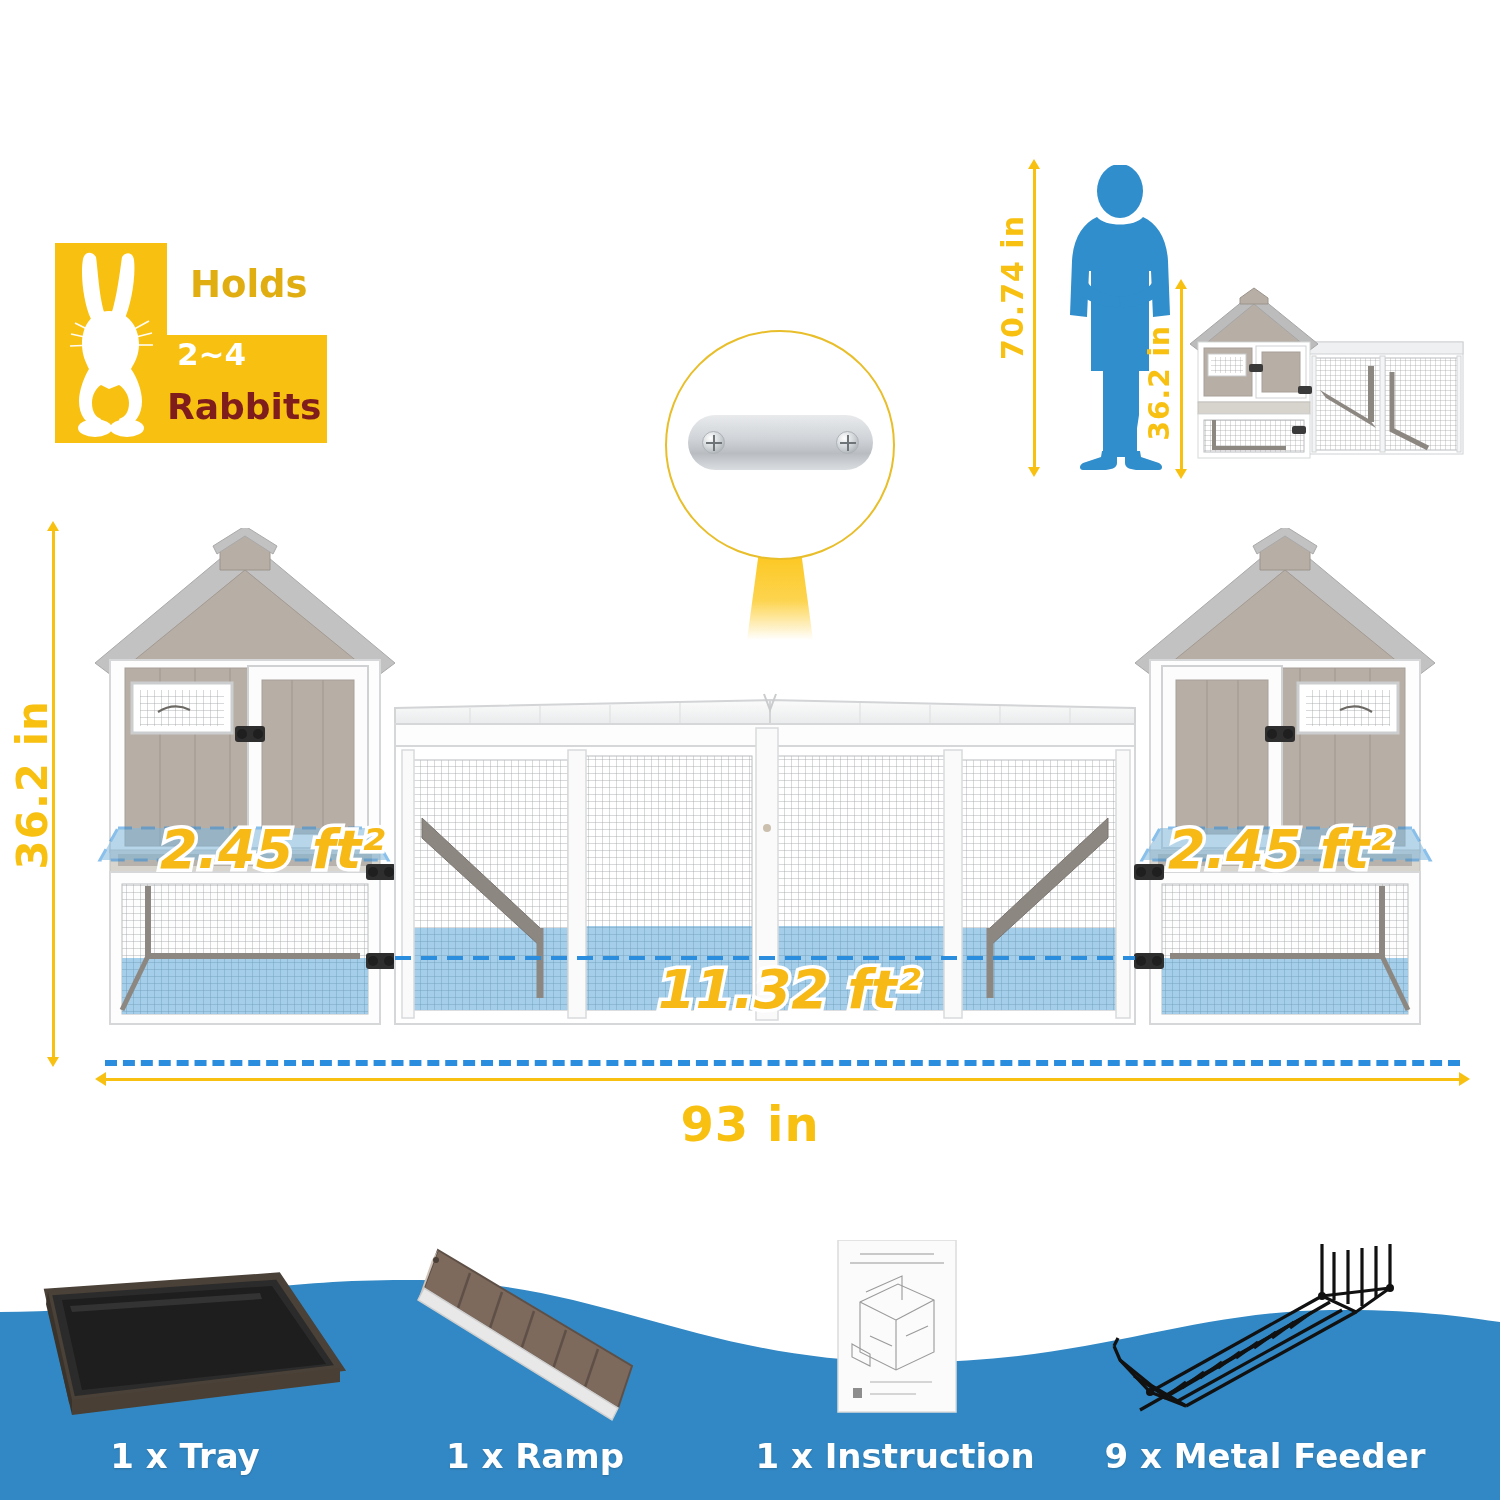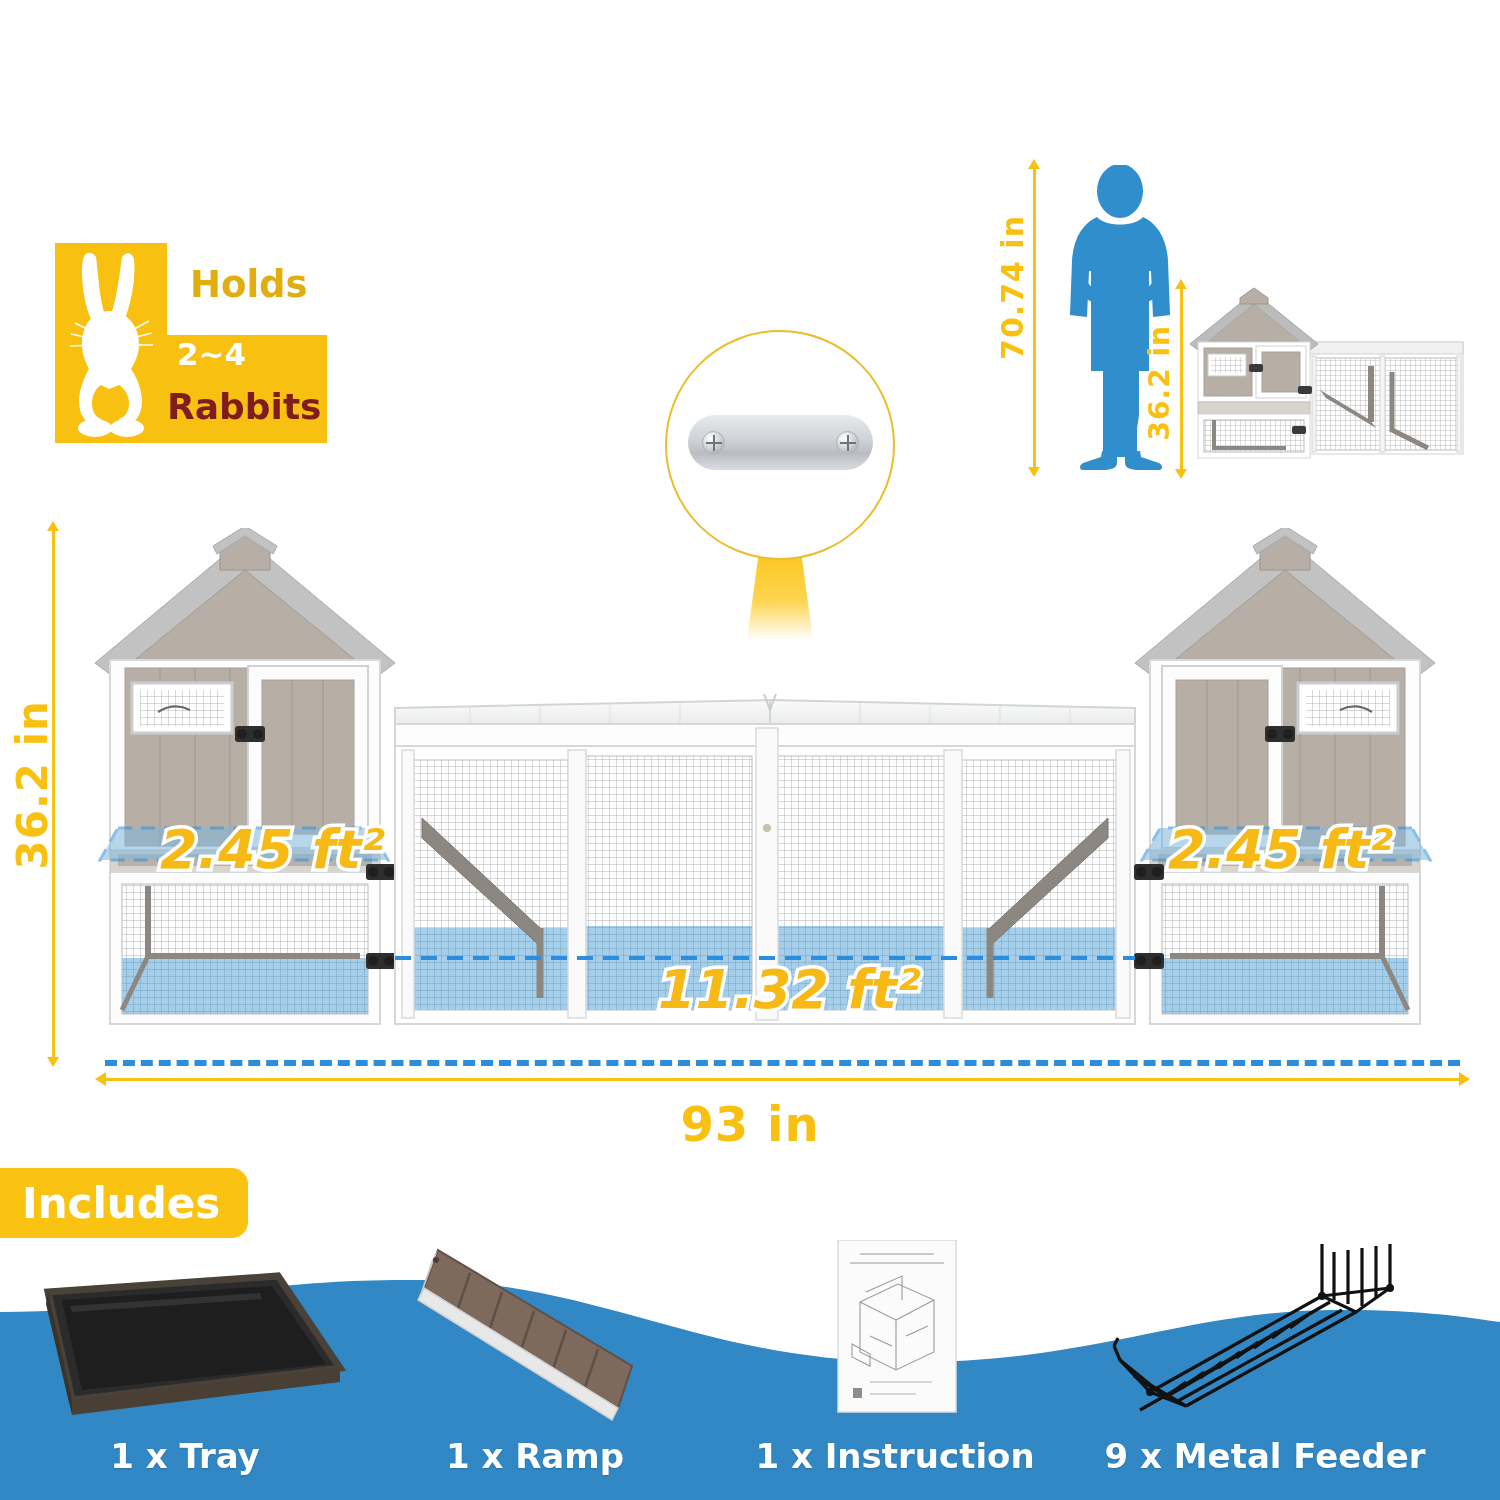--- a/index.html
+++ b/index.html
@@ -432,23 +432,20 @@
   <div class="area-label" style="left:160px; top:818px; font-size:54px;">
     <span class="inner">2.45 ft²</span>
   </div>
   <div class="area-label" style="left:645px; top:958px; font-size:54px;margin-left:13px;">
     <span class="inner">11.32 ft²</span>
   </div>
   <div class="area-label" style="left:1168px; top:818px; font-size:54px;">
     <span class="inner">2.45 ft²</span>
   </div>
 
-  <div class="includes-tab">
-    <span>Includes</span>
-  </div>
 
   <svg class="wave" viewBox="0 0 1500 230" preserveAspectRatio="none">
     <path d="M0 42 C170 42 240 8 420 10 C600 12 700 90 900 92 C1090 94 1180 42 1330 40 C1420 39 1470 48 1500 52 L1500 230 L0 230 Z" fill="#3288c4"></path>
   </svg>
 
   <div class="items">
 
     <div class="item" style="left:10px;">
       <svg class="item-art" viewBox="0 0 350 190">
         <path d="M38 52 L268 36 L330 128 L62 160 Z" fill="#2b2b2b"></path>

